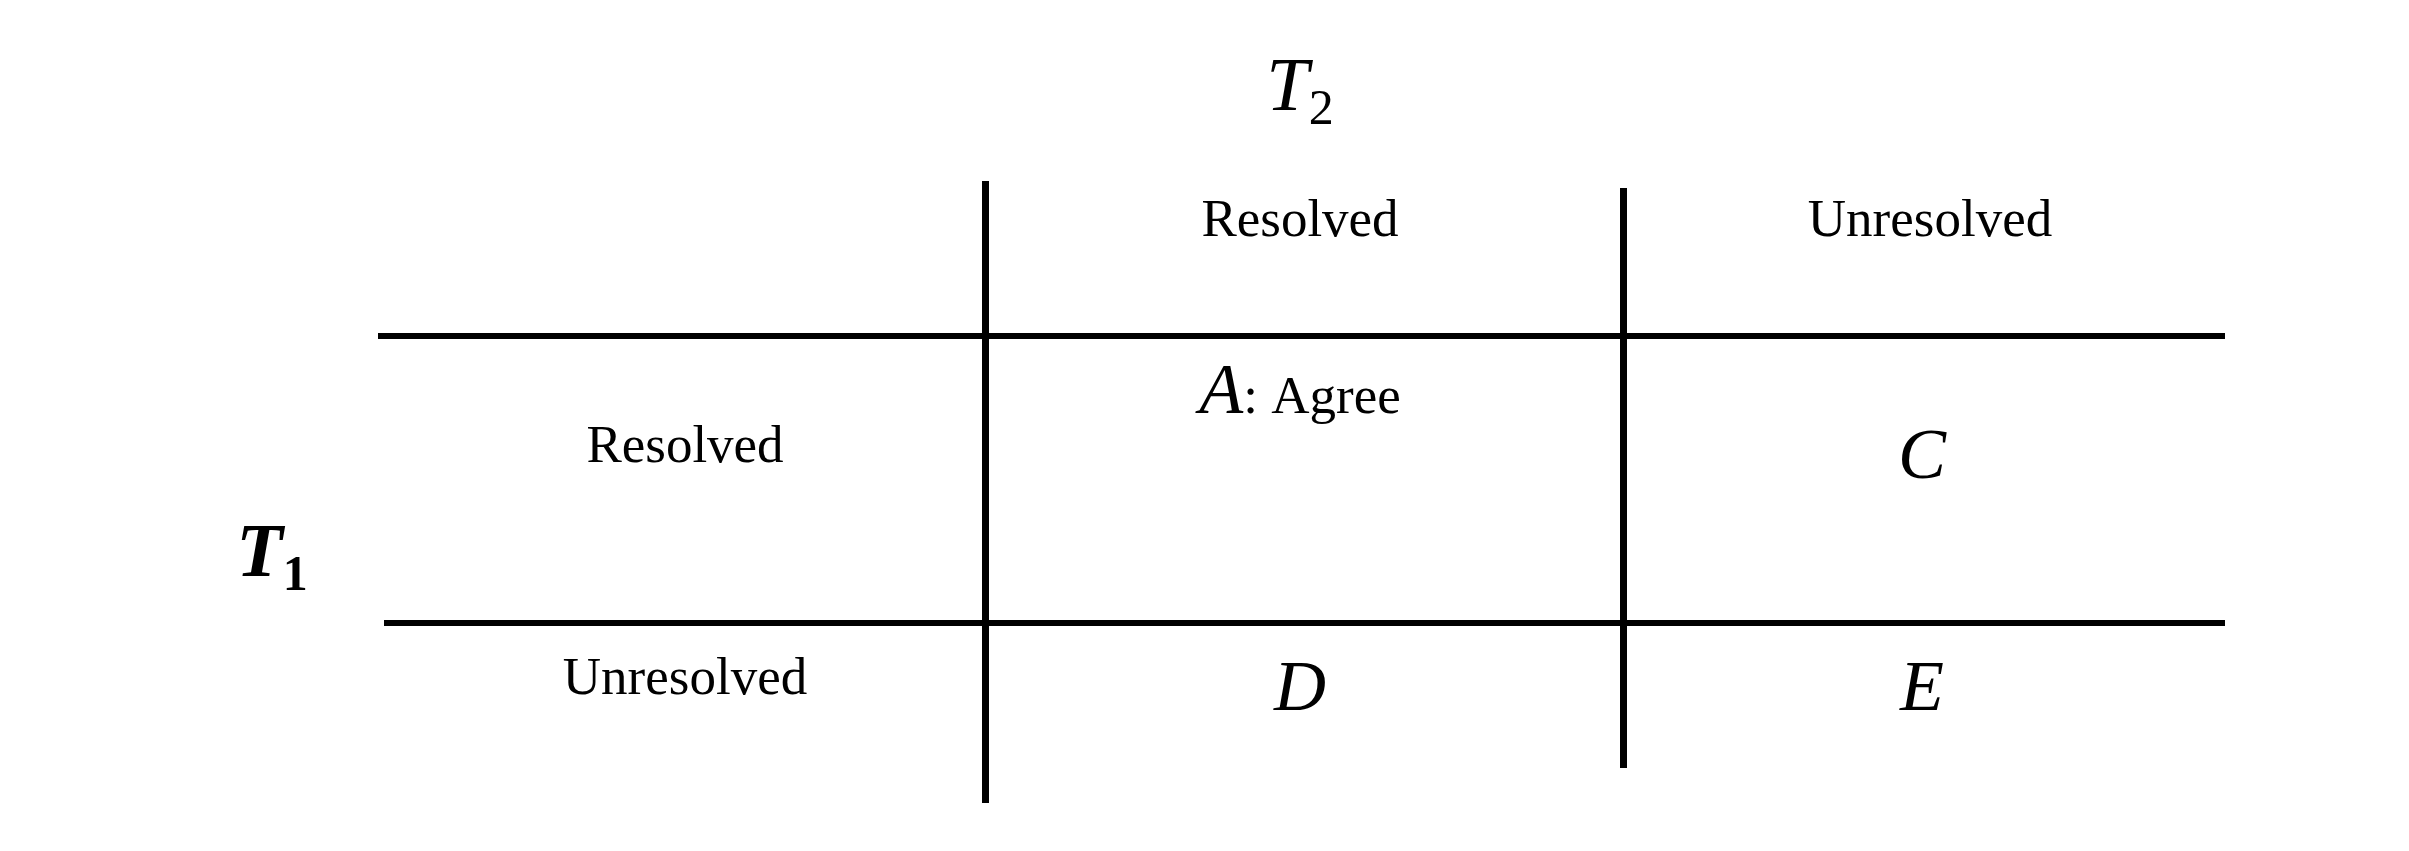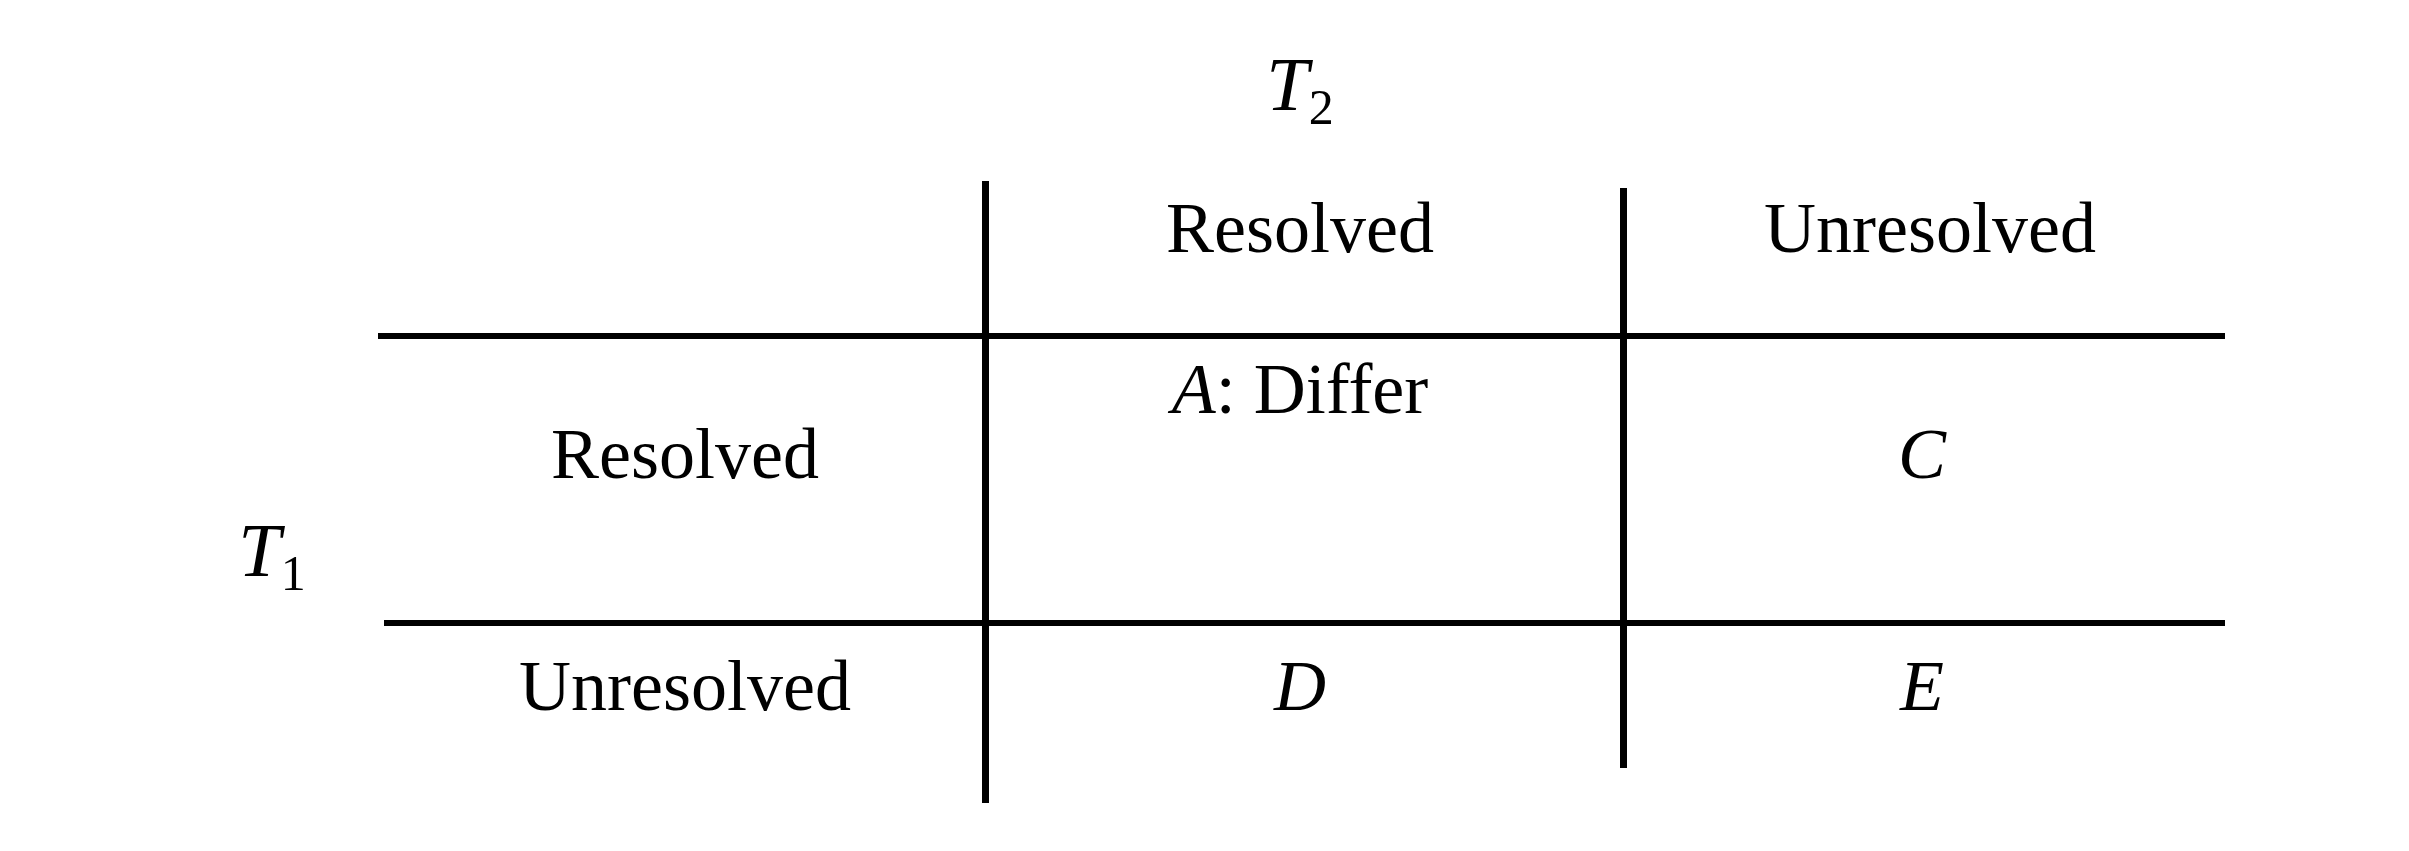--- a/index.html
+++ b/index.html
@@ -30,39 +30,39 @@
     white-space: nowrap;
     line-height: 1;
     color: #000;
   }
   .center {
     text-align: center;
     transform: translateX(-50%);
   }
 
   
-  .body-text   { font-size: 72px; }
+  .body-text   { font-size: 53px; }
   .mathlabel   { font-size: 76px; font-style: italic; }
   .sub         { font-size: 50px; font-style: normal; vertical-align: -0.28em; }
 
   
   .hrule {
     position: absolute;
     background: #000;
     height: 6px;
   }
   .vrule {
     position: absolute;
     background: #000;
     width: 7px;
   }
 
   
   #t2-label      { left: 1300px; top: 46px; }
-  #t1-label      { left: 272px;  top: 512px; }
+  #t1-label      { left: 272px;  top: 512px; font-weight: bold; }
 
   #vrule-1 { left: 982px;  top: 181px; height: 622px; }
   #vrule-2 { left: 1620px; top: 188px; height: 580px; }
 
   #hrule-top { left: 378px; top: 333px; width: 1847px; }
   #hrule-mid { left: 384px; top: 620px; width: 1841px; }
 
   #hdr-resolved    { left: 1300px; top: 192px; }
   #hdr-unresolved  { left: 1930px; top: 192px; }
 
@@ -95,21 +95,21 @@
   <div class="vrule" id="vrule-2"></div>
   <div class="hrule" id="hrule-top"></div>
   <div class="hrule" id="hrule-mid"></div>
 
   <div class="txt center body-text" id="hdr-resolved">Resolved</div>
   <div class="txt center body-text" id="hdr-unresolved">Unresolved</div>
 
   <div class="txt center body-text" id="row1-label">Resolved</div>
 
   <div class="txt center" id="cell-a">
-    <span class="cellmath">A</span><span class="body-text colon-gap">:</span><span class="body-text">&nbsp;</span><span class="body-text">Differ</span>
+    <span class="cellmath">A</span><span class="body-text colon-gap">:</span><span class="body-text">&nbsp;</span><span class="body-text">Agree</span>
   </div>
 
 
   <div class="txt center cellmath" id="cell-c">C</div>
 
   <div class="txt center body-text" id="row2-label">Unresolved</div>
 
   <div class="txt center cellmath" id="cell-d">D</div>
 
   <div class="txt center cellmath" id="cell-e">E</div>

